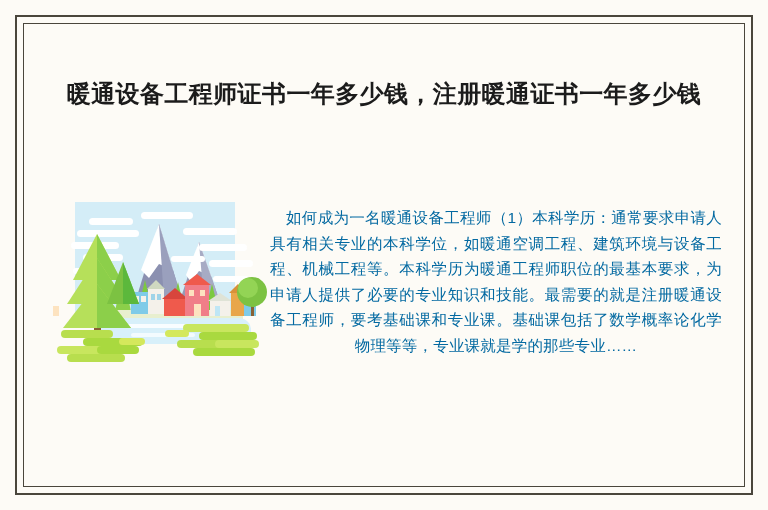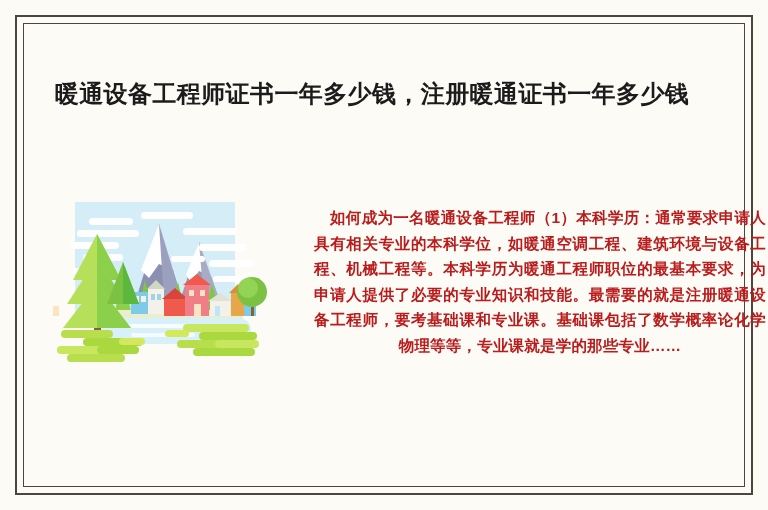--- a/index.html
+++ b/index.html
@@ -40,21 +40,21 @@
     top: 23px;
     width: 722px;
     height: 464px;
     border: 1px solid #4a463c;
     background: transparent;
   }
 
   
   .title {
     position: absolute;
-    left: 40px;
+    left: 52px;
     top: 76px;
     width: 664px;
     text-align: center;
     font-size: 24px;
     line-height: 36px;
     font-weight: bold;
     color: #1b1b1b;
     letter-spacing: 0.4px;
   }
 
@@ -79,27 +79,26 @@
   .illu-svg { display: block; width: 215px; height: 190px; }
 
   
   .body-text {
     position: absolute;
     left: 247px;
     top: 25px;
     width: 452px;
     font-size: 15.5px;
     line-height: 25.5px;
-    font-weight: bold;
-    color: #b91c1c;
+    font-weight: normal;
+    color: #0369a1;
     text-align: justify;
     text-align-last: center;
     text-indent: 16px;
     letter-spacing: 0.2px;
-    margin-left: 44px;
   }
 </style>
 </head>
 <body>
 
 <div class="page">
 
   <div class="frame-outer"></div>
   <div class="frame-inner"></div>
 

